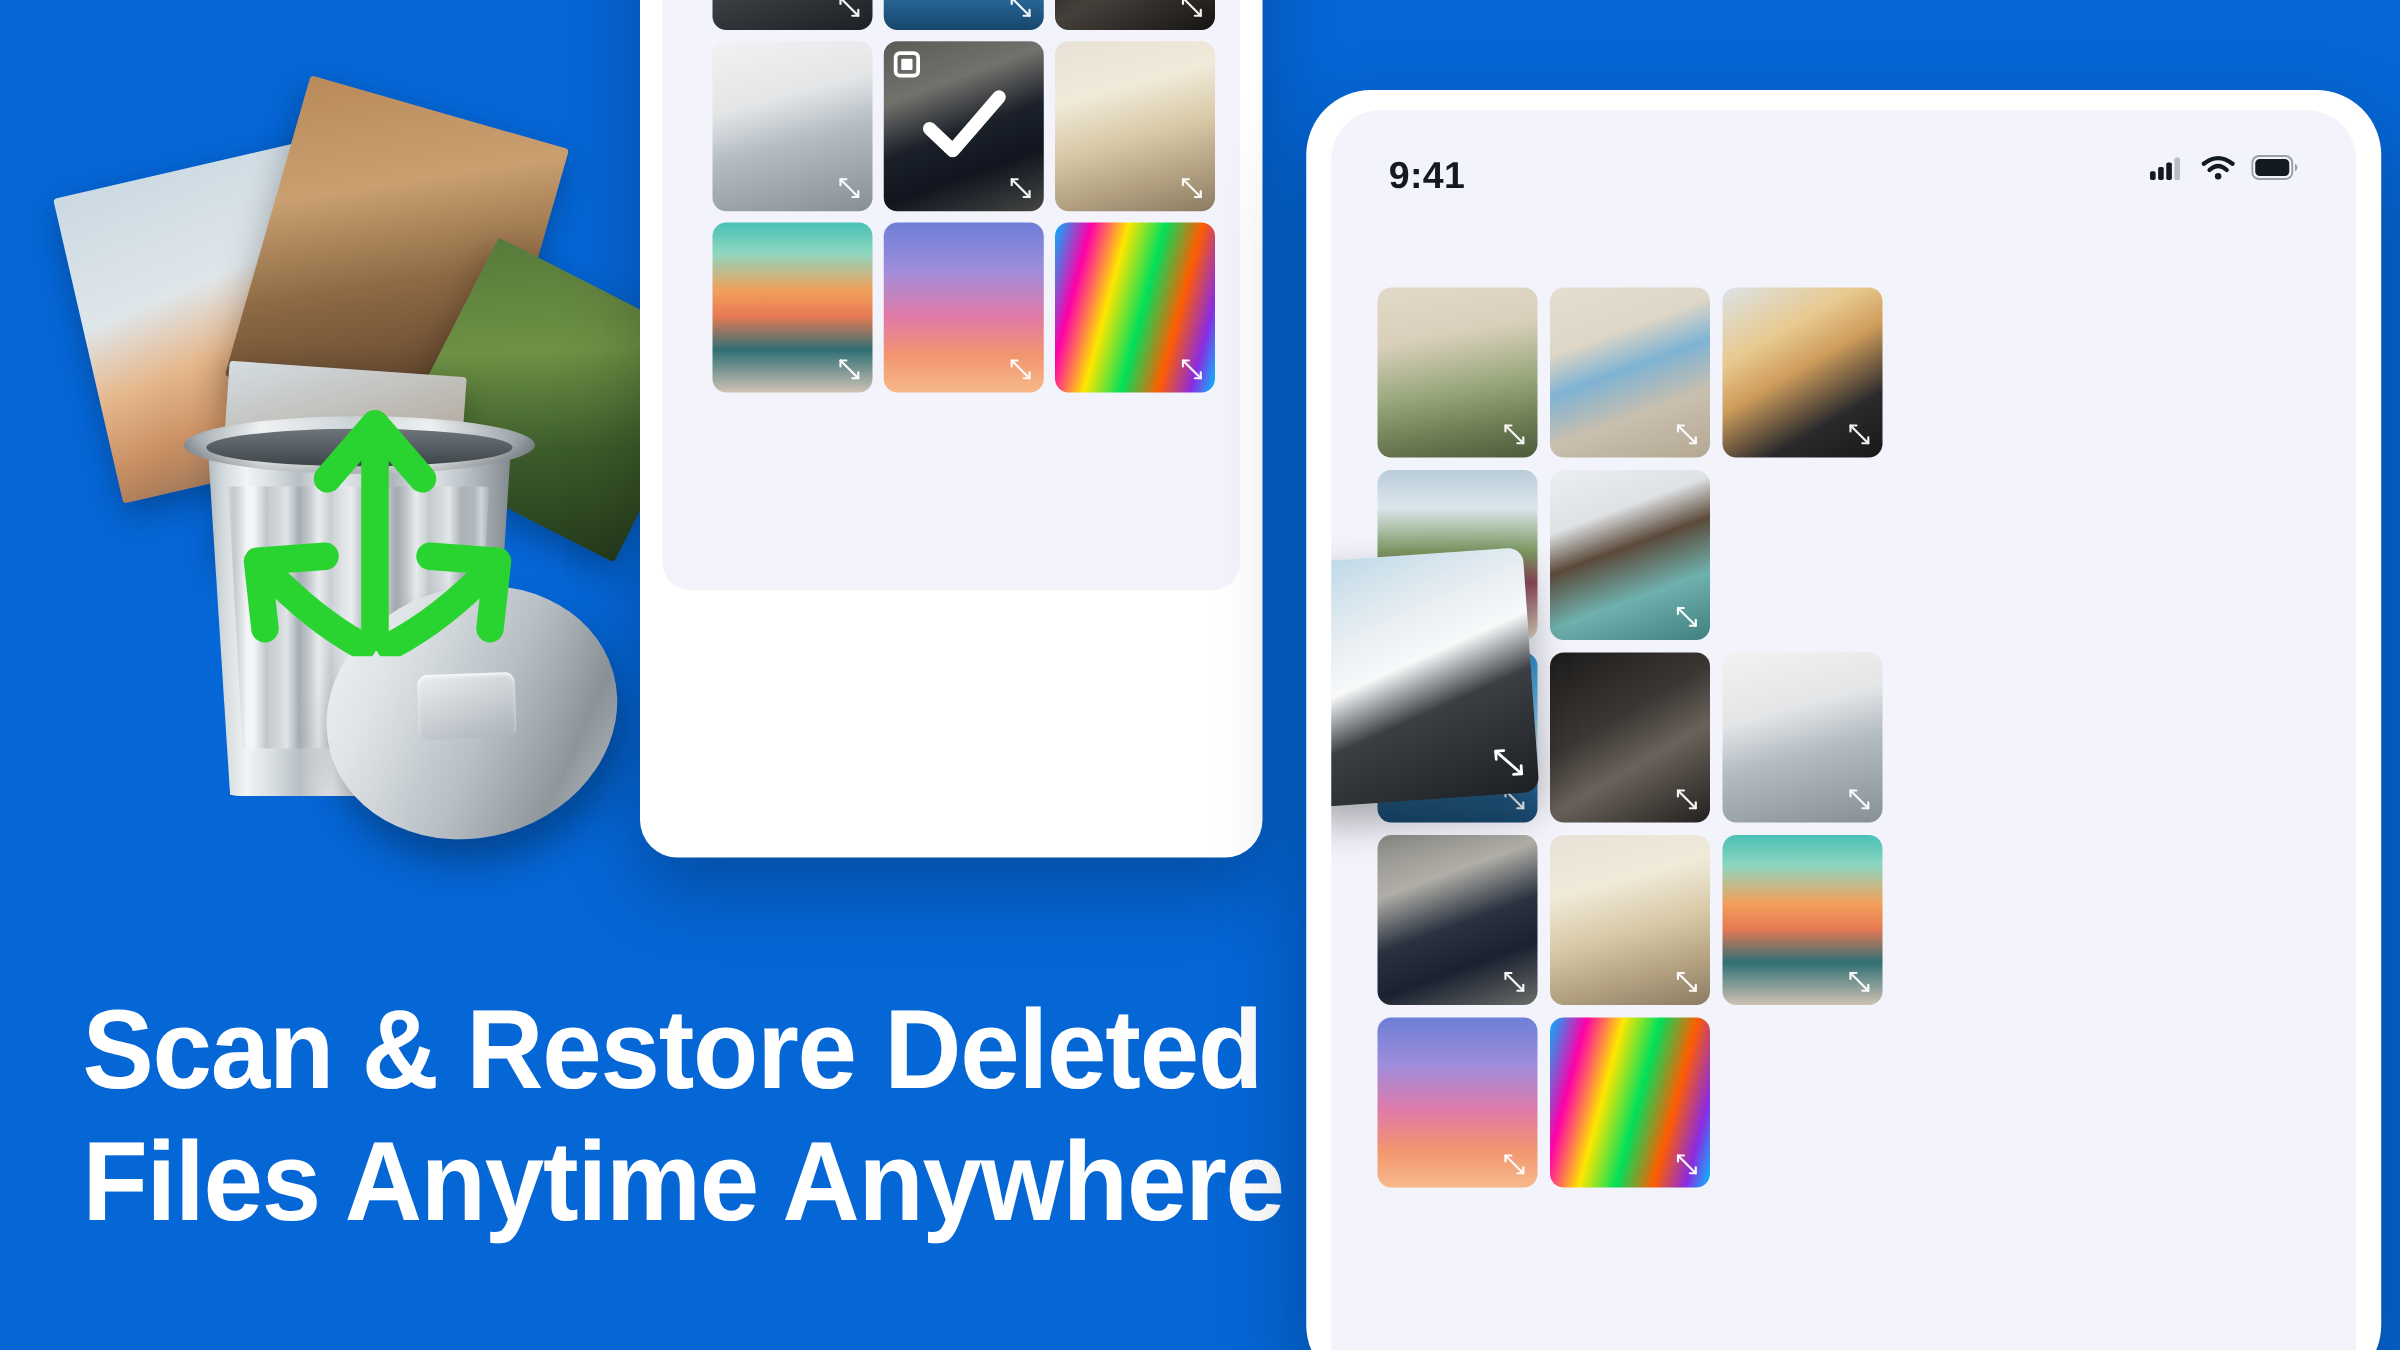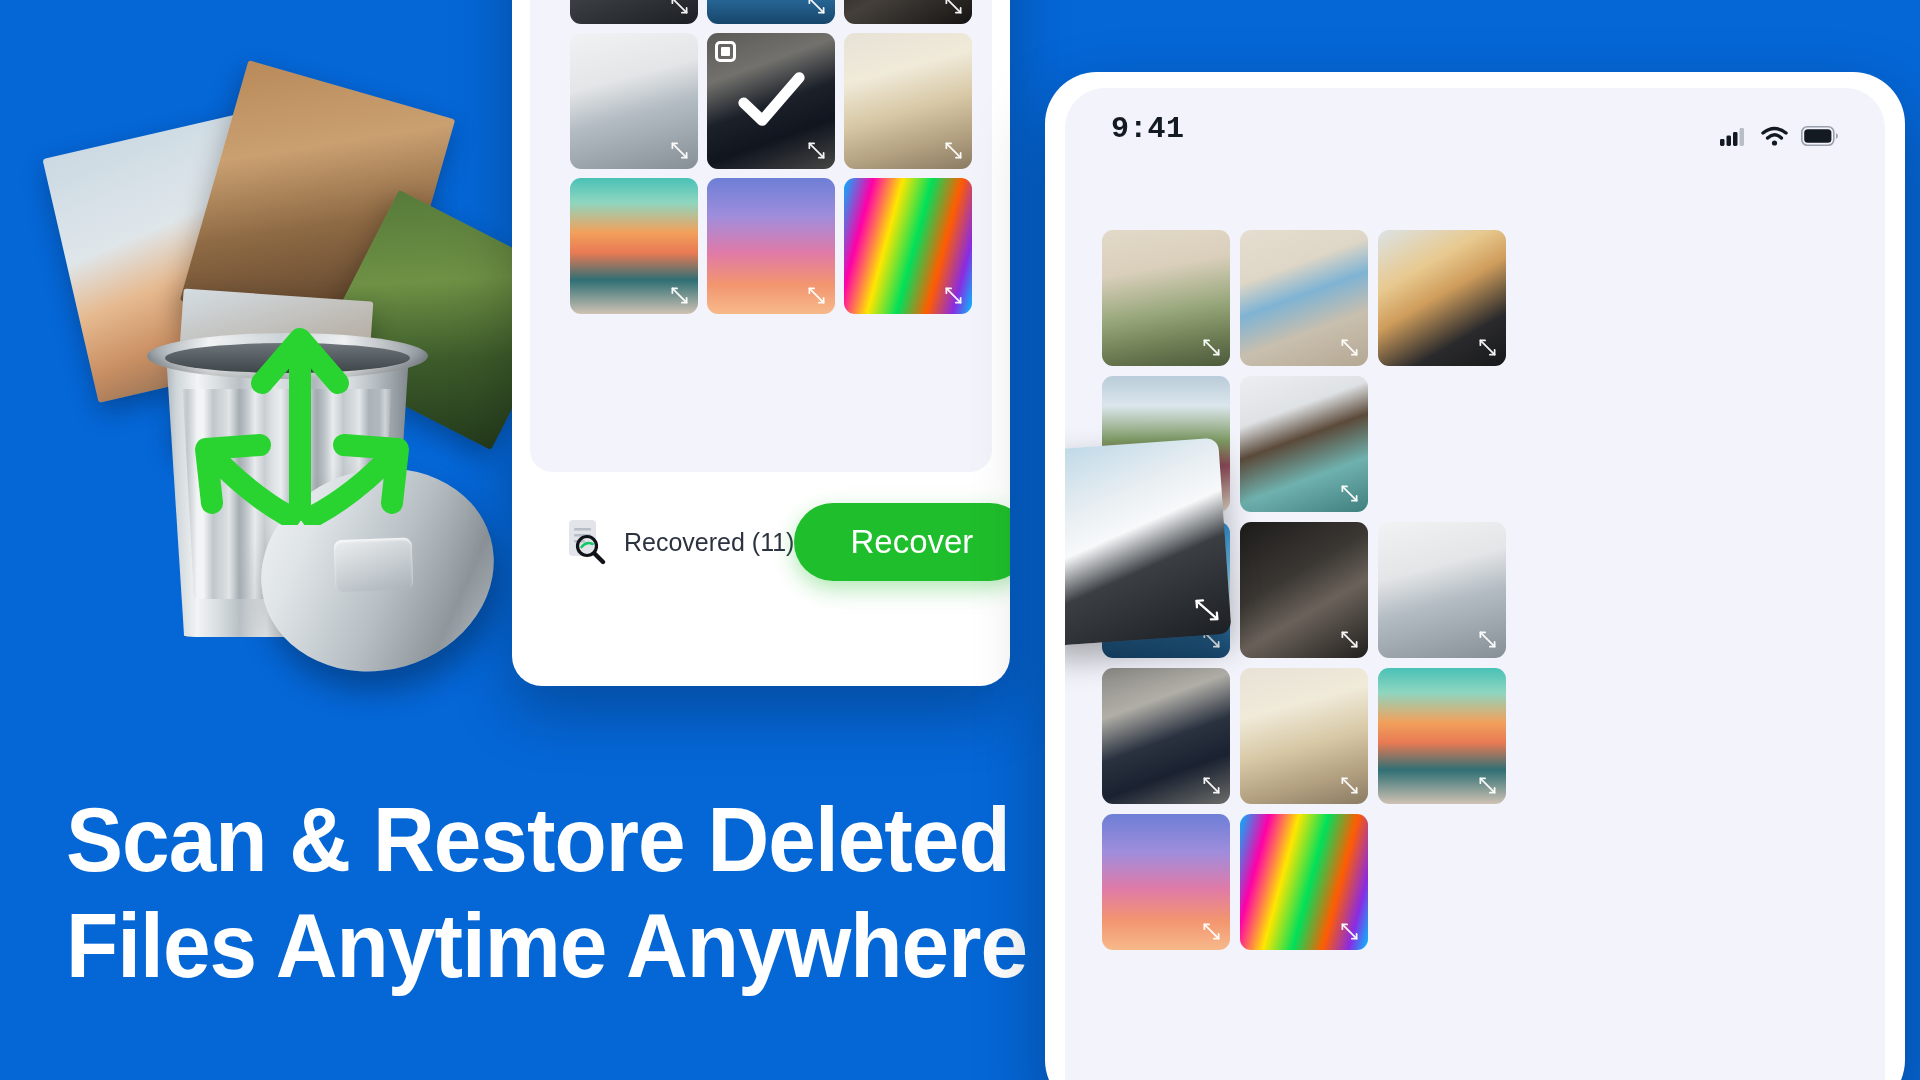--- a/index.html
+++ b/index.html
@@ -261,26 +261,25 @@
   }
   .phone-screen {
     position: absolute;
     left: 20px; top: 16px; right: 20px; bottom: 0;
     background: #f2f3fb;
     border-radius: 40px 40px 0 0;
     overflow: hidden;
   }
   .status-bar {
     position: absolute;
-    left: 0; right: 0; top: 18px;
+    left: 0; right: 0; top: 36px;
     height: 40px;
     display: flex;
-    align-items: flex-end;
+    align-items: flex-start;
     padding: 0 46px;
-    font-family: Liberation Mono, monospace;
   }
   .status-time {
     font-size: 30px;
     font-weight: 600;
     color: #141a22;
     letter-spacing: .3px;
   }
   .status-icons {
     margin-left: auto;
     display: flex;
@@ -465,37 +464,20 @@
               <g fill="none" stroke="#ffffff" stroke-width="2.2" stroke-linecap="round" stroke-linejoin="round">
                 <path d="M3 9 V3 H9"></path>
                 <path d="M3 3 L21 21"></path>
                 <path d="M21 15 V21 H15"></path>
               </g>
             </svg>
           </div>
         </div>
     </div>
 
-    <div class="tablet-bar">
-      <div class="rec-info">
-        <span class="rec-icon">
-          <svg width="42" height="46" viewBox="0 0 42 46">
-            <rect x="3" y="1" width="27" height="36" rx="4" fill="#e2e4ea"></rect>
-            <rect x="8" y="9" width="17" height="2.6" rx="1.3" fill="#b9bdc8"></rect>
-            <rect x="8" y="15" width="17" height="2.6" rx="1.3" fill="#b9bdc8"></rect>
-            <rect x="8" y="21" width="11" height="2.6" rx="1.3" fill="#b9bdc8"></rect>
-            <circle cx="21" cy="27" r="9.5" fill="none" stroke="#101418" stroke-width="3.2"></circle>
-            <path d="M15.5 28 q5-6 11-3" fill="none" stroke="#16c76a" stroke-width="2.6" stroke-linecap="round"></path>
-            <path d="M28.5 34.5 L37 43" stroke="#101418" stroke-width="4.4" stroke-linecap="round"></path>
-          </svg>
-        </span>
-        <span class="rec-label">Recovered (11)</span>
-      </div>
-      <button class="recover-btn">Recover</button>
-    </div>
   </div>
 
   <div class="phone">
     <div class="phone-screen">
 
       <div class="status-bar">
         <span class="status-time">9:41</span>
         <span class="status-icons">
           <span>
             <svg width="28" height="20" viewBox="0 0 28 20">

